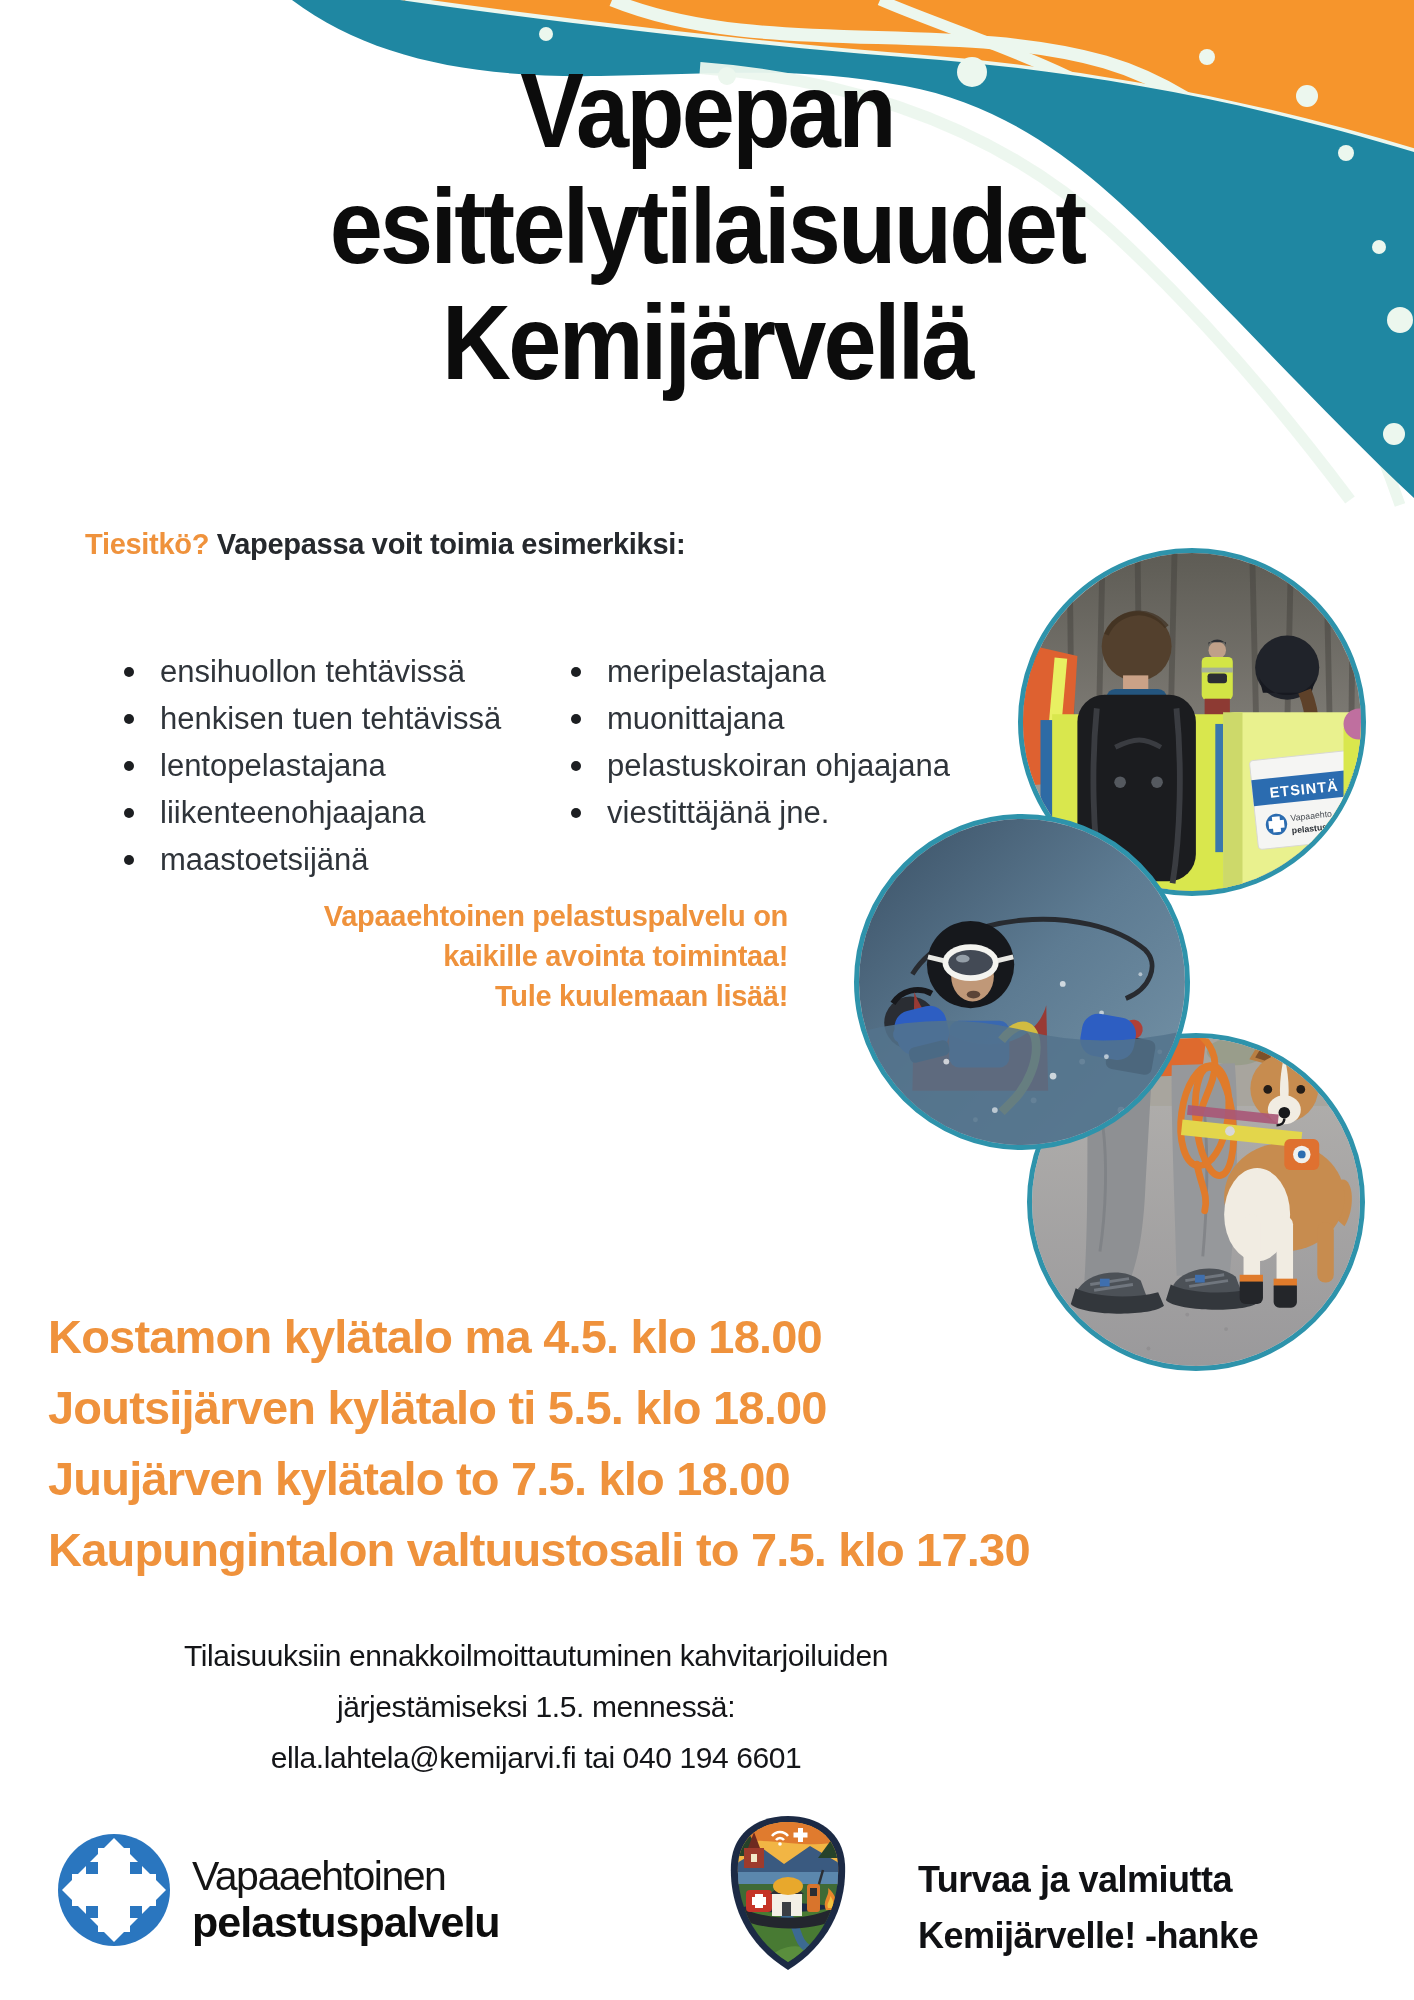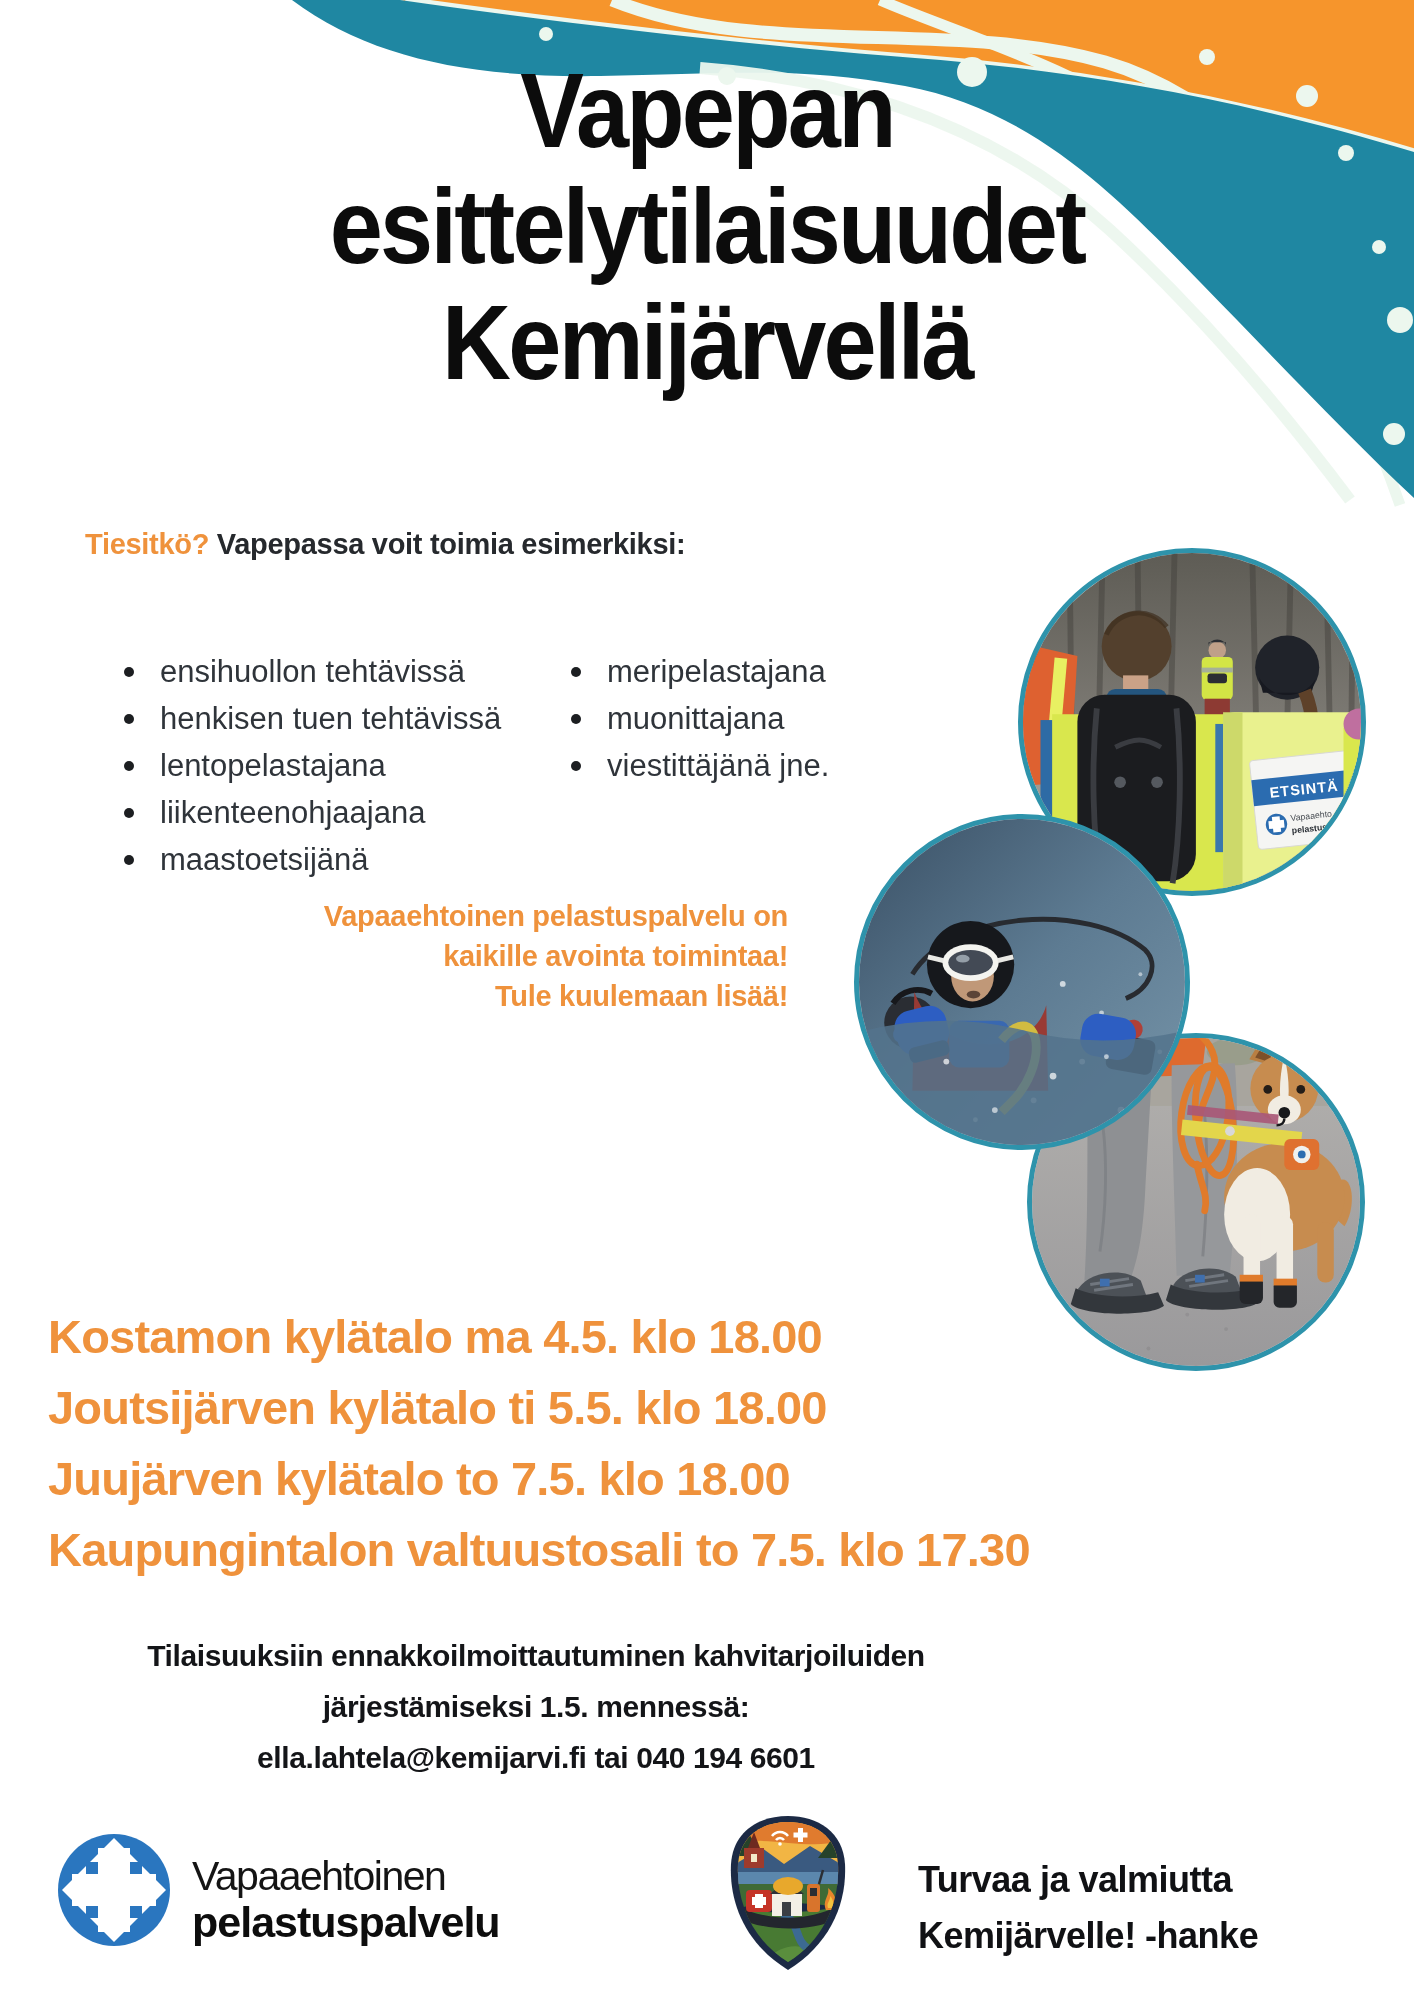--- a/index.html
+++ b/index.html
@@ -56,21 +56,21 @@
   .presenters div{white-space:nowrap;}
   
   .schedule{
     left:48px;top:1301px;z-index:4;font-size:47px;font-weight:700;
     color:#ef923c;line-height:71px;letter-spacing:-.8px;
   }
   .schedule div{white-space:nowrap;}
   
   .registration{
     left:0;top:1630px;width:1072px;text-align:center;z-index:4;
-    font-size:30px;font-weight:700;color:#141518;line-height:51px;letter-spacing:-.4px;
+    font-size:30px;font-weight:400;color:#141518;line-height:51px;letter-spacing:-.4px;
   }
   .registration div{white-space:nowrap;}
   
   #vapepa-logo{left:56px;top:1832px;width:116px;height:116px;z-index:4;}
   .wordmark{left:192px;top:1854px;z-index:4;color:#141414;}
   .wordmark .w1{font-size:41px;font-weight:400;letter-spacing:-1.5px;line-height:44px;white-space:nowrap;}
   .wordmark .w2{font-size:43px;font-weight:700;letter-spacing:-1px;line-height:48px;color:#0d0d0d;white-space:nowrap;}
   #hanke-emblem{left:722px;top:1814px;width:132px;height:158px;z-index:4;}
   .hanke-text{left:918px;top:1852px;z-index:4;font-size:36px;font-weight:700;color:#101114;line-height:56px;letter-spacing:-.5px;}
   .hanke-text div{white-space:nowrap;}
@@ -113,20 +113,21 @@
   <ul class="roles left">
     <li>ensihuollon tehtävissä</li>
     <li>henkisen tuen tehtävissä</li>
     <li>lentopelastajana</li>
     <li>liikenteenohjaajana</li>
     <li>maastoetsijänä</li>
   </ul>
   <ul class="roles right">
     <li>meripelastajana</li>
     <li>muonittajana</li>
+    <li>pelastuskoiran ohjaajana</li>
     <li>viestittäjänä jne.</li>
   </ul>
 
   <div class="photo" id="photo-search">
     <svg viewBox="0 0 348 348">
       <defs>
         <linearGradient id="forestG" x1="0" y1="0" x2="0" y2="1">
           <stop offset="0" stop-color="#5e5c55"></stop>
             <stop offset="1" stop-color="#83807a"></stop>
         </linearGradient>

